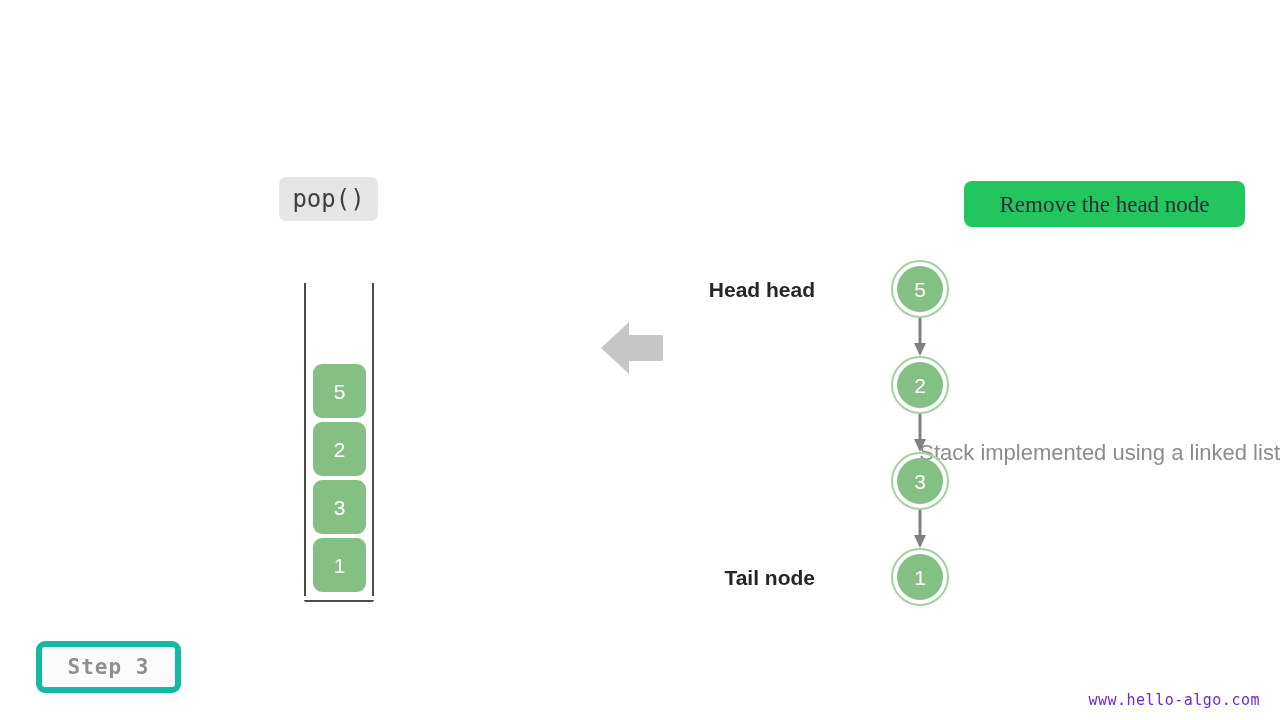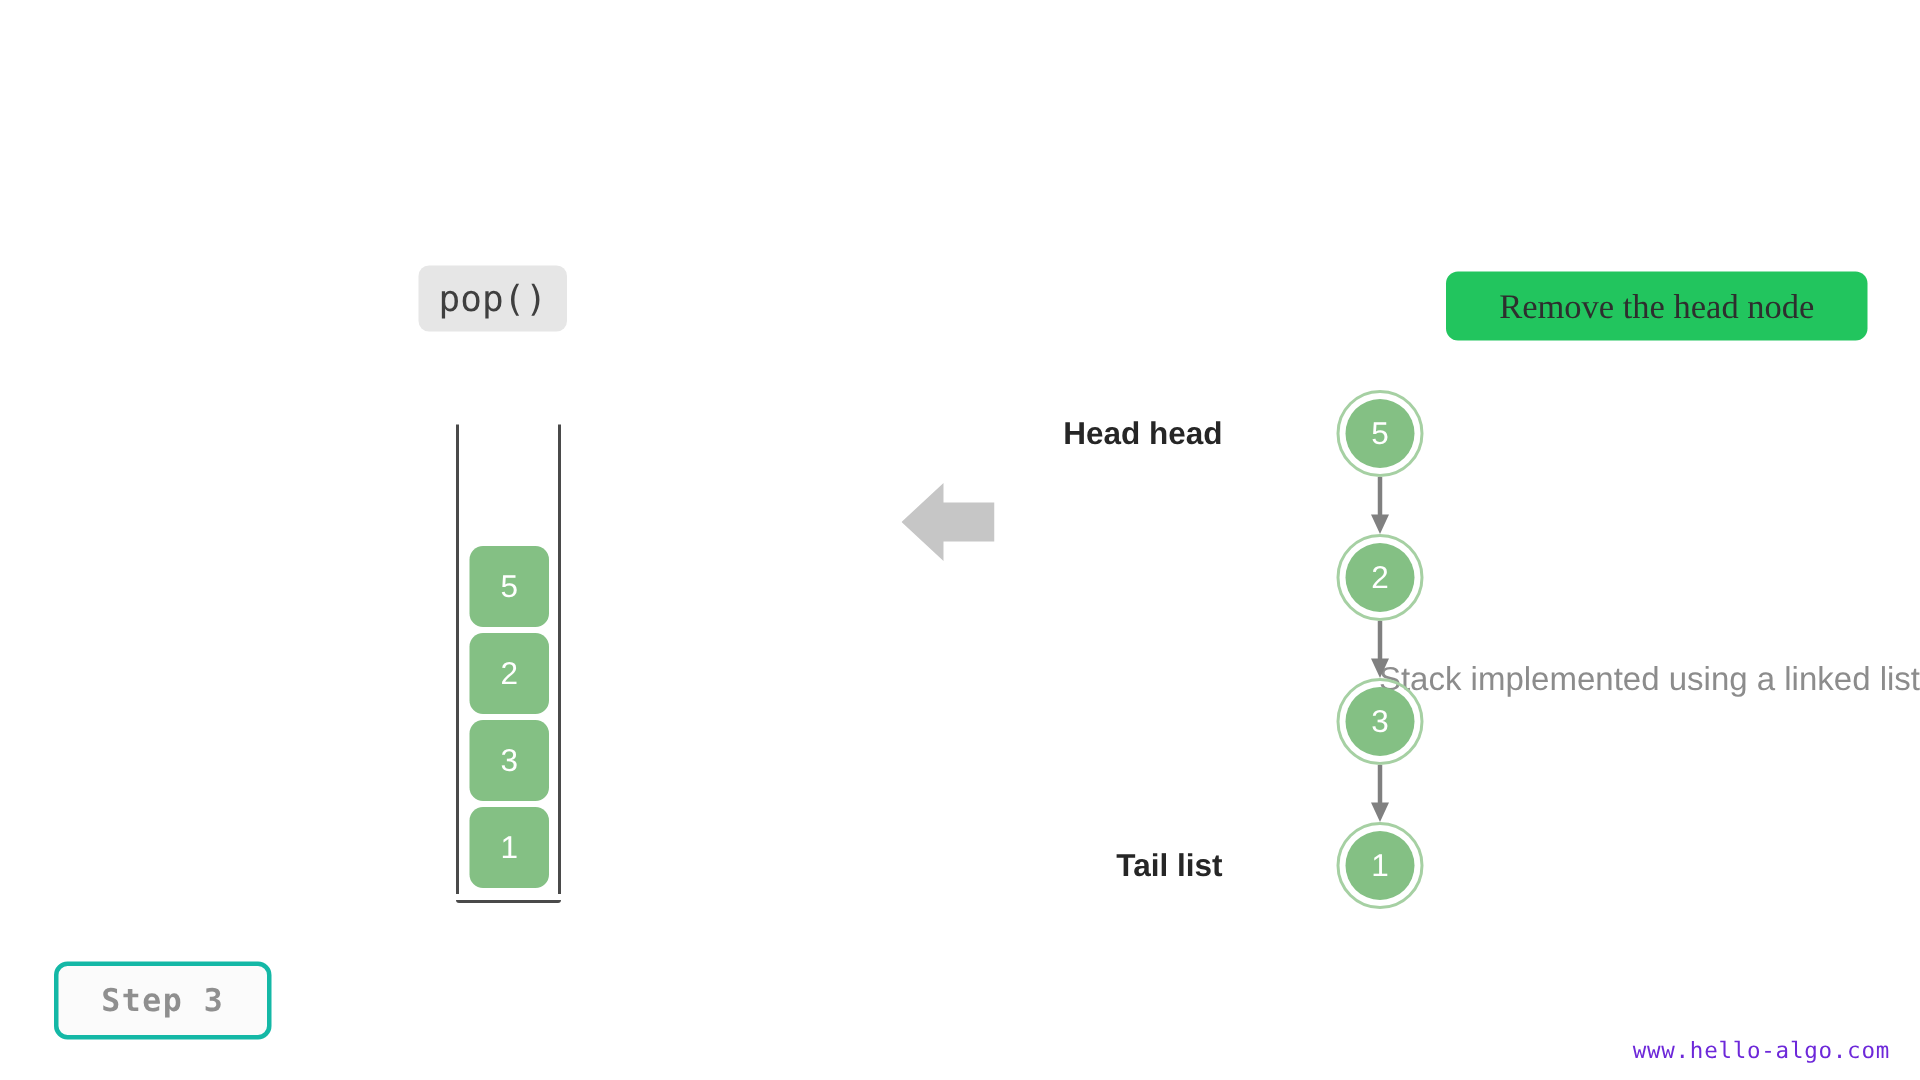--- a/index.html
+++ b/index.html
@@ -161,21 +161,21 @@
     text-align: right;
   }
 
   
   #step-badge {
     left: 36px;
     top: 641px;
     width: 145px;
     height: 52px;
     background: #fbfbfb;
-    border: 3px solid #14b8a6;
+    border: 6px solid #14b8a6;
     border-radius: 9px;
     box-sizing: border-box;
     display: flex;
     align-items: center;
     justify-content: center;
   }
   #step-badge .step-label {
     font-family: "DejaVu Sans Mono", "Liberation Mono", monospace;
     font-weight: bold;
     font-size: 21px;
@@ -229,21 +229,21 @@
   <svg width="62" height="56" viewBox="0 0 62 56">
     <polygon points="0,28 28,2 28,15 62,15 62,41 28,41 28,54" fill="#c6c6c6"></polygon>
   </svg>
 </div>
 
 <div class="abs" id="caption">
   <span>Stack implemented using a linked list</span>
 </div>
 
 <div class="ll-tag" style="left:655px; top:279px; width:160px;">Head head</div>
-<div class="ll-tag" style="left:655px; top:567px; width:160px;">Tail list</div>
+<div class="ll-tag" style="left:655px; top:567px; width:160px;">Tail node</div>
 
 <div class="ll-node" style="left:891px; top:260px">
   <span class="ll-core">5</span>
 </div>
 <div class="ll-link" style="top:318px">
   <svg width="12" height="40" viewBox="0 0 12 40">
     <line x1="6" y1="0" x2="6" y2="28" stroke="#808080" stroke-width="3"></line>
     <polygon points="6,38 0,25 12,25" fill="#808080"></polygon>
   </svg>
 </div>

